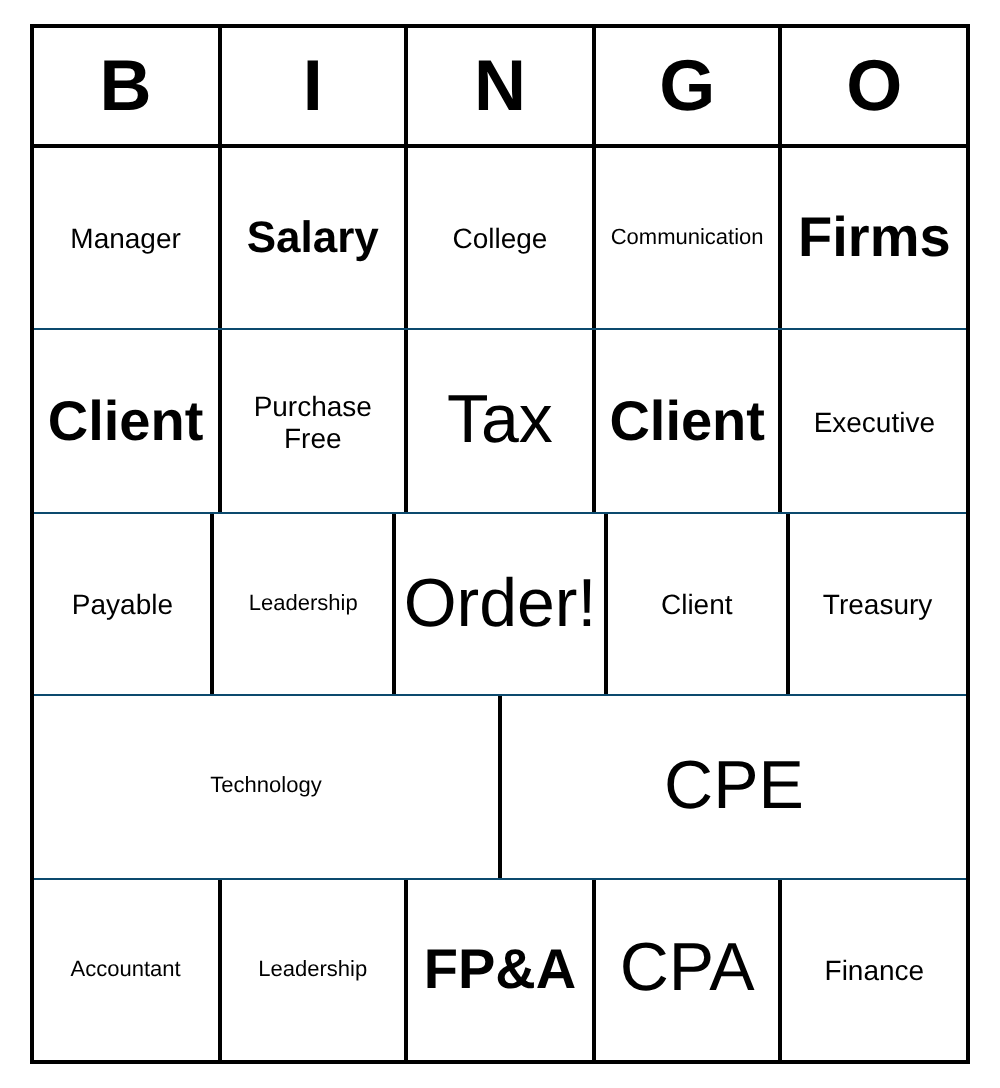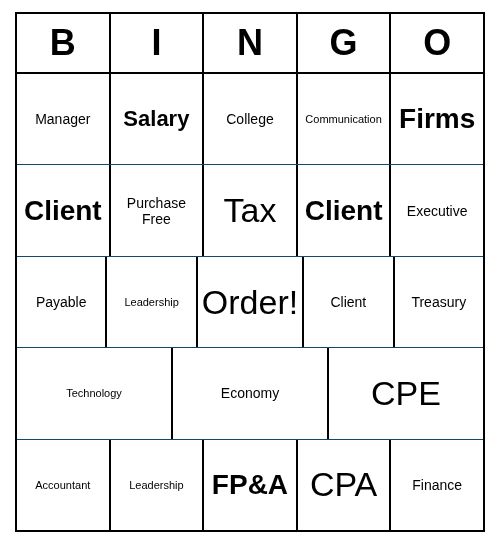--- a/index.html
+++ b/index.html
@@ -126,21 +126,20 @@
       </div>
       <div class="bingo-row">
         <div class="bingo-cell">Payable</div>
         <div class="bingo-cell small">Leadership</div>
         <div class="bingo-cell xlarge">Order!</div>
         <div class="bingo-cell">Client</div>
         <div class="bingo-cell">Treasury</div>
       </div>
       <div class="bingo-row">
         <div class="bingo-cell small">Technology</div>
-        <div class="bingo-cell">Economy</div>
         <div class="bingo-cell xlarge">CPE</div>
       </div>
       <div class="bingo-row">
         <div class="bingo-cell small">Accountant</div>
         <div class="bingo-cell small">Leadership</div>
         <div class="bingo-cell large">FP&amp;A</div>
         <div class="bingo-cell xlarge">CPA</div>
         <div class="bingo-cell">Finance</div>
       </div>
     </div>

